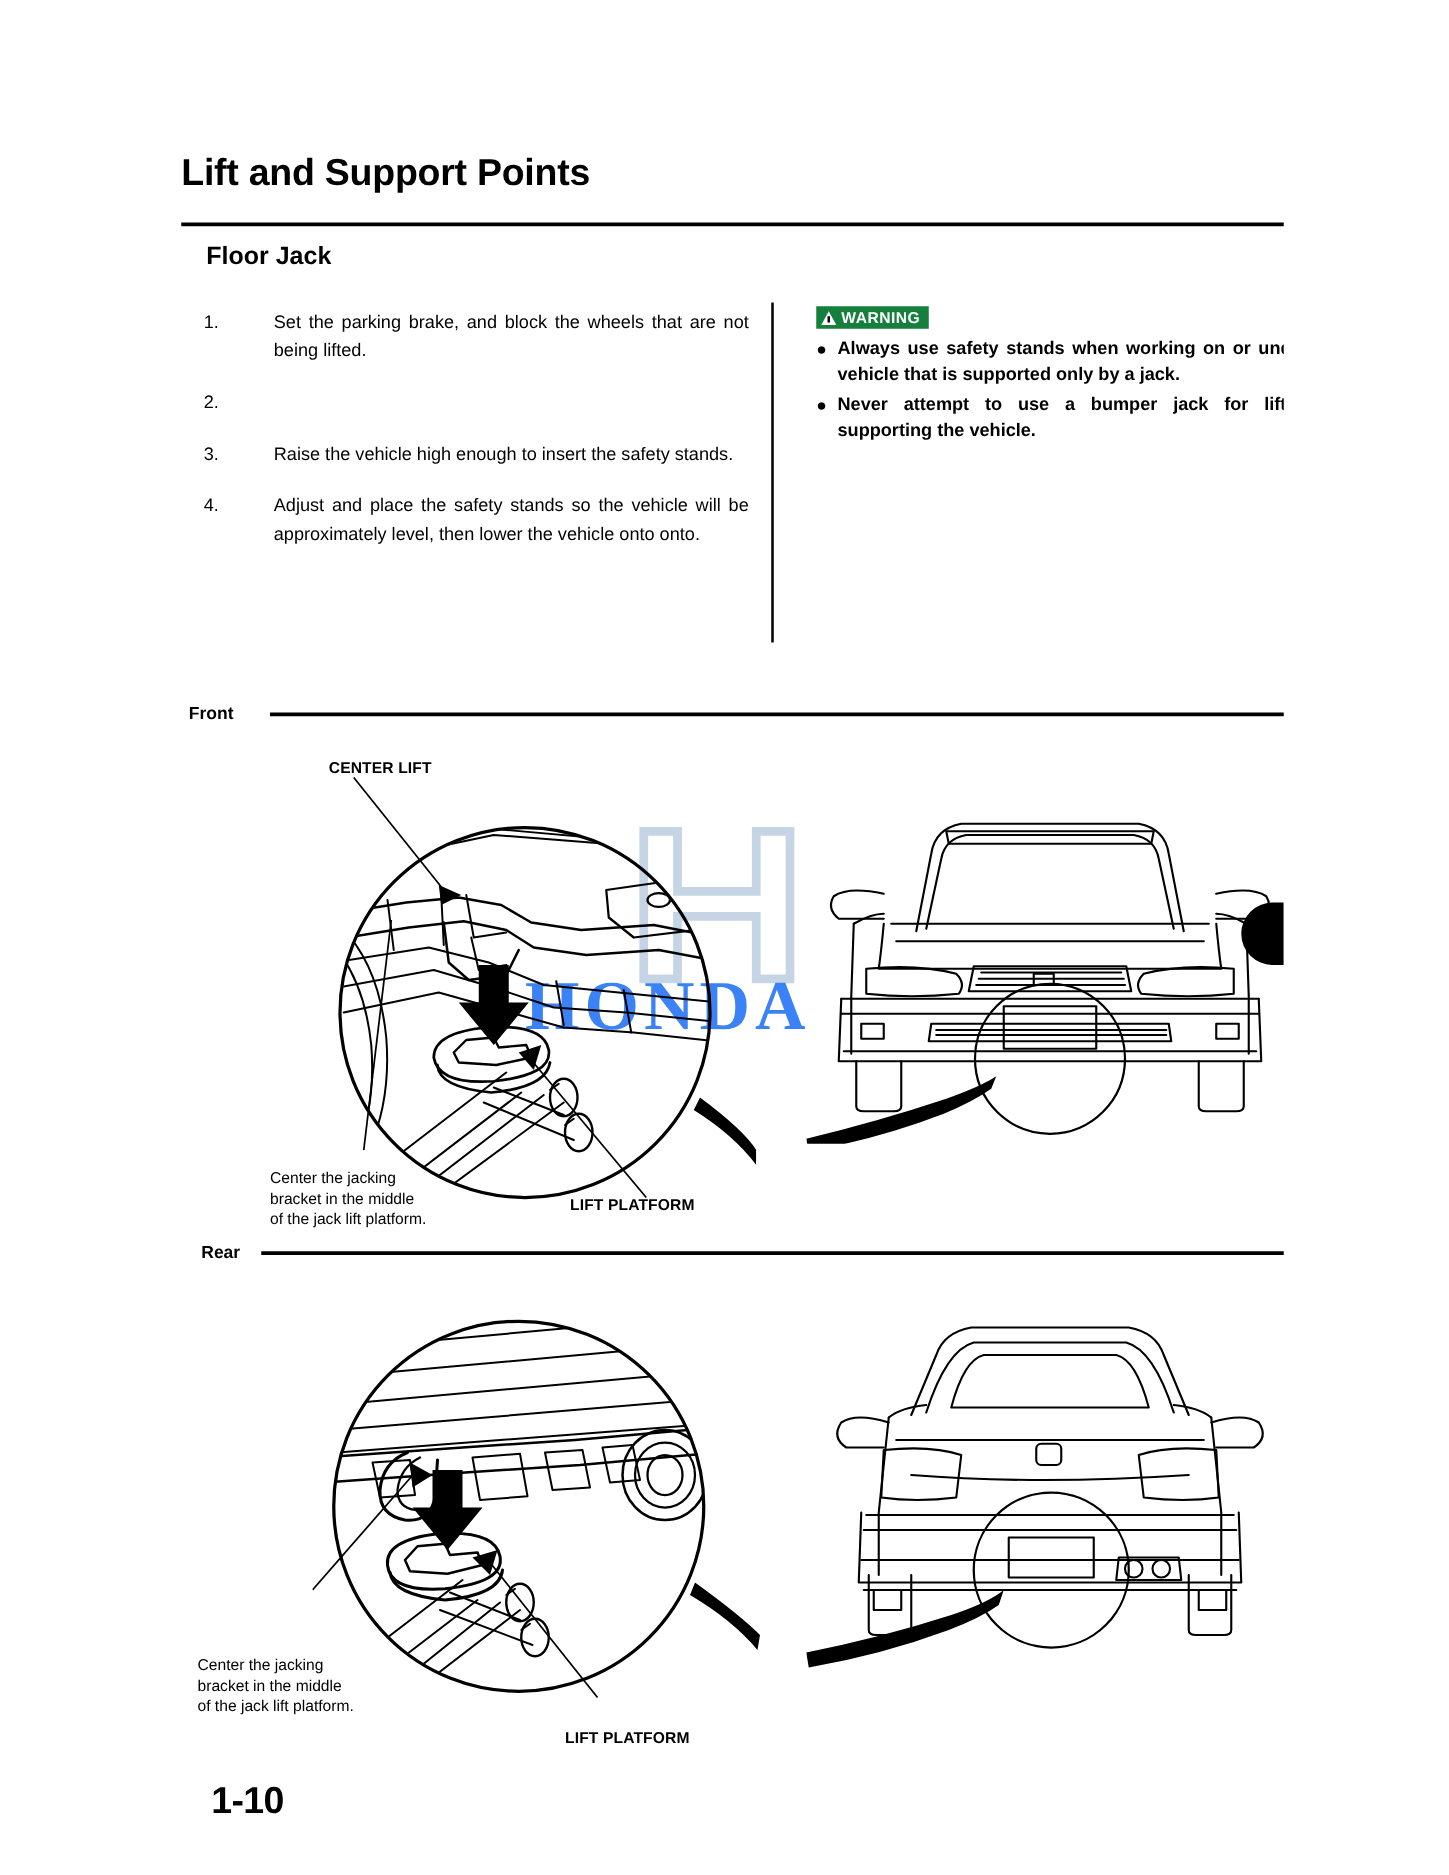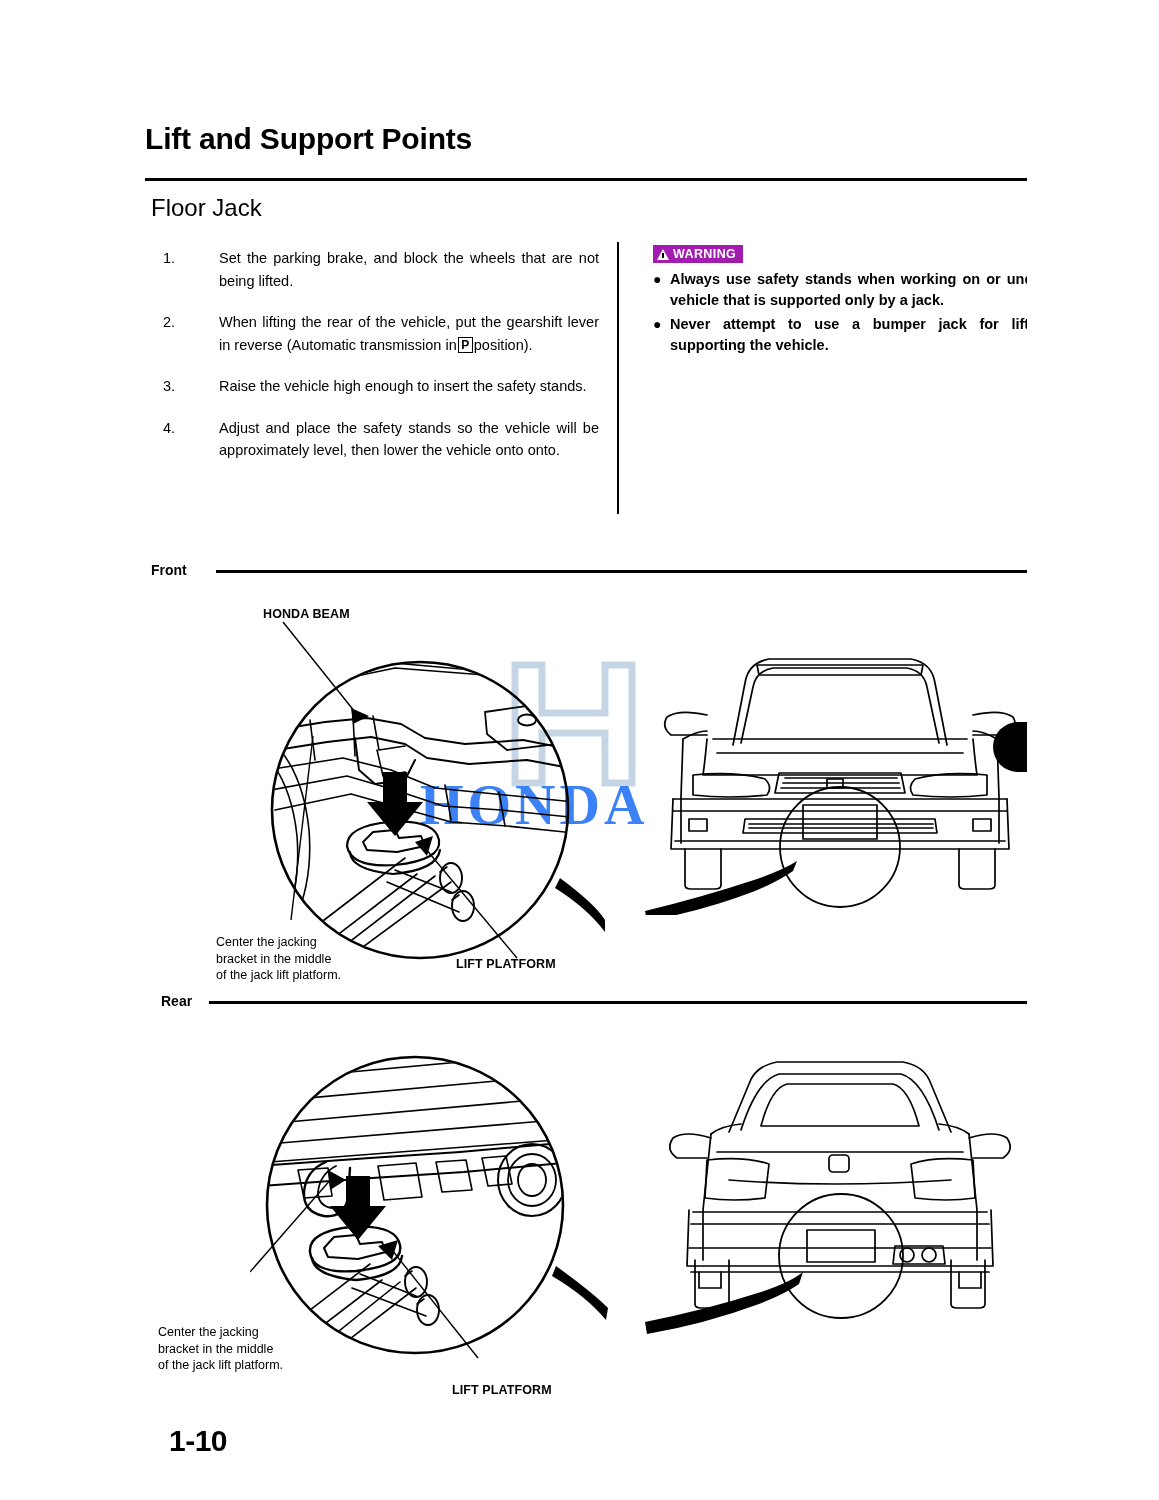--- a/index.html
+++ b/index.html
@@ -32,24 +32,24 @@
   .title-rule {
     position: absolute;
     left: 145px;
     top: 178px;
     width: 928px;
     height: 2.5px;
     background: #000;
   }
   .section-title {
     position: absolute;
-    left: 151px;
+    left: 165px;
     top: 194px;
-    font-size: 24px;
-    font-weight: normal;
+    font-size: 20px;
+    font-weight: bold;
   }
 
   
   .col-divider {
     position: absolute;
     left: 617px;
     top: 242px;
     width: 1.6px;
     height: 272px;
     background: #000;
@@ -94,21 +94,21 @@
   
   .warning-panel {
     position: absolute;
     left: 653px;
     top: 245px;
     width: 425px;
   }
   .warning-badge {
     display: inline-flex;
     align-items: center;
-    background: #a21caf;
+    background: #15803d;
     color: #fff;
     padding: 2px 7px 2px 4px;
     margin-bottom: 6px;
   }
   .warning-badge .tri {
     width: 0;
     height: 0;
     border-left: 6.5px solid transparent;
     border-right: 6.5px solid transparent;
     border-bottom: 11.5px solid #fff;
@@ -235,21 +235,20 @@
 
   <div class="steps">
 
     <div class="step">
       <div class="step-num">1.</div>
       <div class="step-text"><span>Set the parking brake, and block the wheels that are not being lifted.</span></div>
     </div>
 
     <div class="step">
       <div class="step-num">2.</div>
-      <div class="step-text"><span>When lifting the rear of the vehicle, put the gearshift lever in reverse (Automatic transmission in</span><span class="pbox">P</span><span>position).</span></div>
     </div>
 
     <div class="step">
       <div class="step-num">3.</div>
       <div class="step-text"><span>Raise the vehicle high enough to insert the safety stands.</span></div>
     </div>
 
     <div class="step">
       <div class="step-num">4.</div>
       <div class="step-text"><span>Adjust and place the safety stands so the vehicle will be approximately level, then lower the vehicle onto onto.</span></div>
@@ -268,21 +267,21 @@
     </div>
     <div class="warn-item">
       <div class="warn-bullet">●</div>
       <div class="warn-text">Never attempt to use a bumper jack for lifting or supporting the vehicle.</div>
     </div>
   </div>
 
   <div class="fig-label" style="left:151px; top:562px;">Front</div>
   <div class="fig-rule" style="left:216px; top:570px; width:857px;"></div>
 
-  <div class="callout" style="left:263px; top:607px;">HONDA BEAM</div>
+  <div class="callout" style="left:263px; top:607px;">CENTER LIFT</div>
 
   <div class="watermark">
     <svg width="330" height="180" viewBox="0 0 330 180">
       <path d="M95 10 L122 10 L122 58 L185 58 L185 10 L212 10 L212 128 L185 128 L185 78 L122 78 L122 128 L95 128 Z" fill="none" stroke="#c6d5e6" stroke-width="7"></path>
     </svg>
     <div class="wm-text">HONDA</div>
   </div>
 
   <div class="fig" style="left:255px; top:620px;">
     <svg width="350" height="350" viewBox="0 0 350 350">

